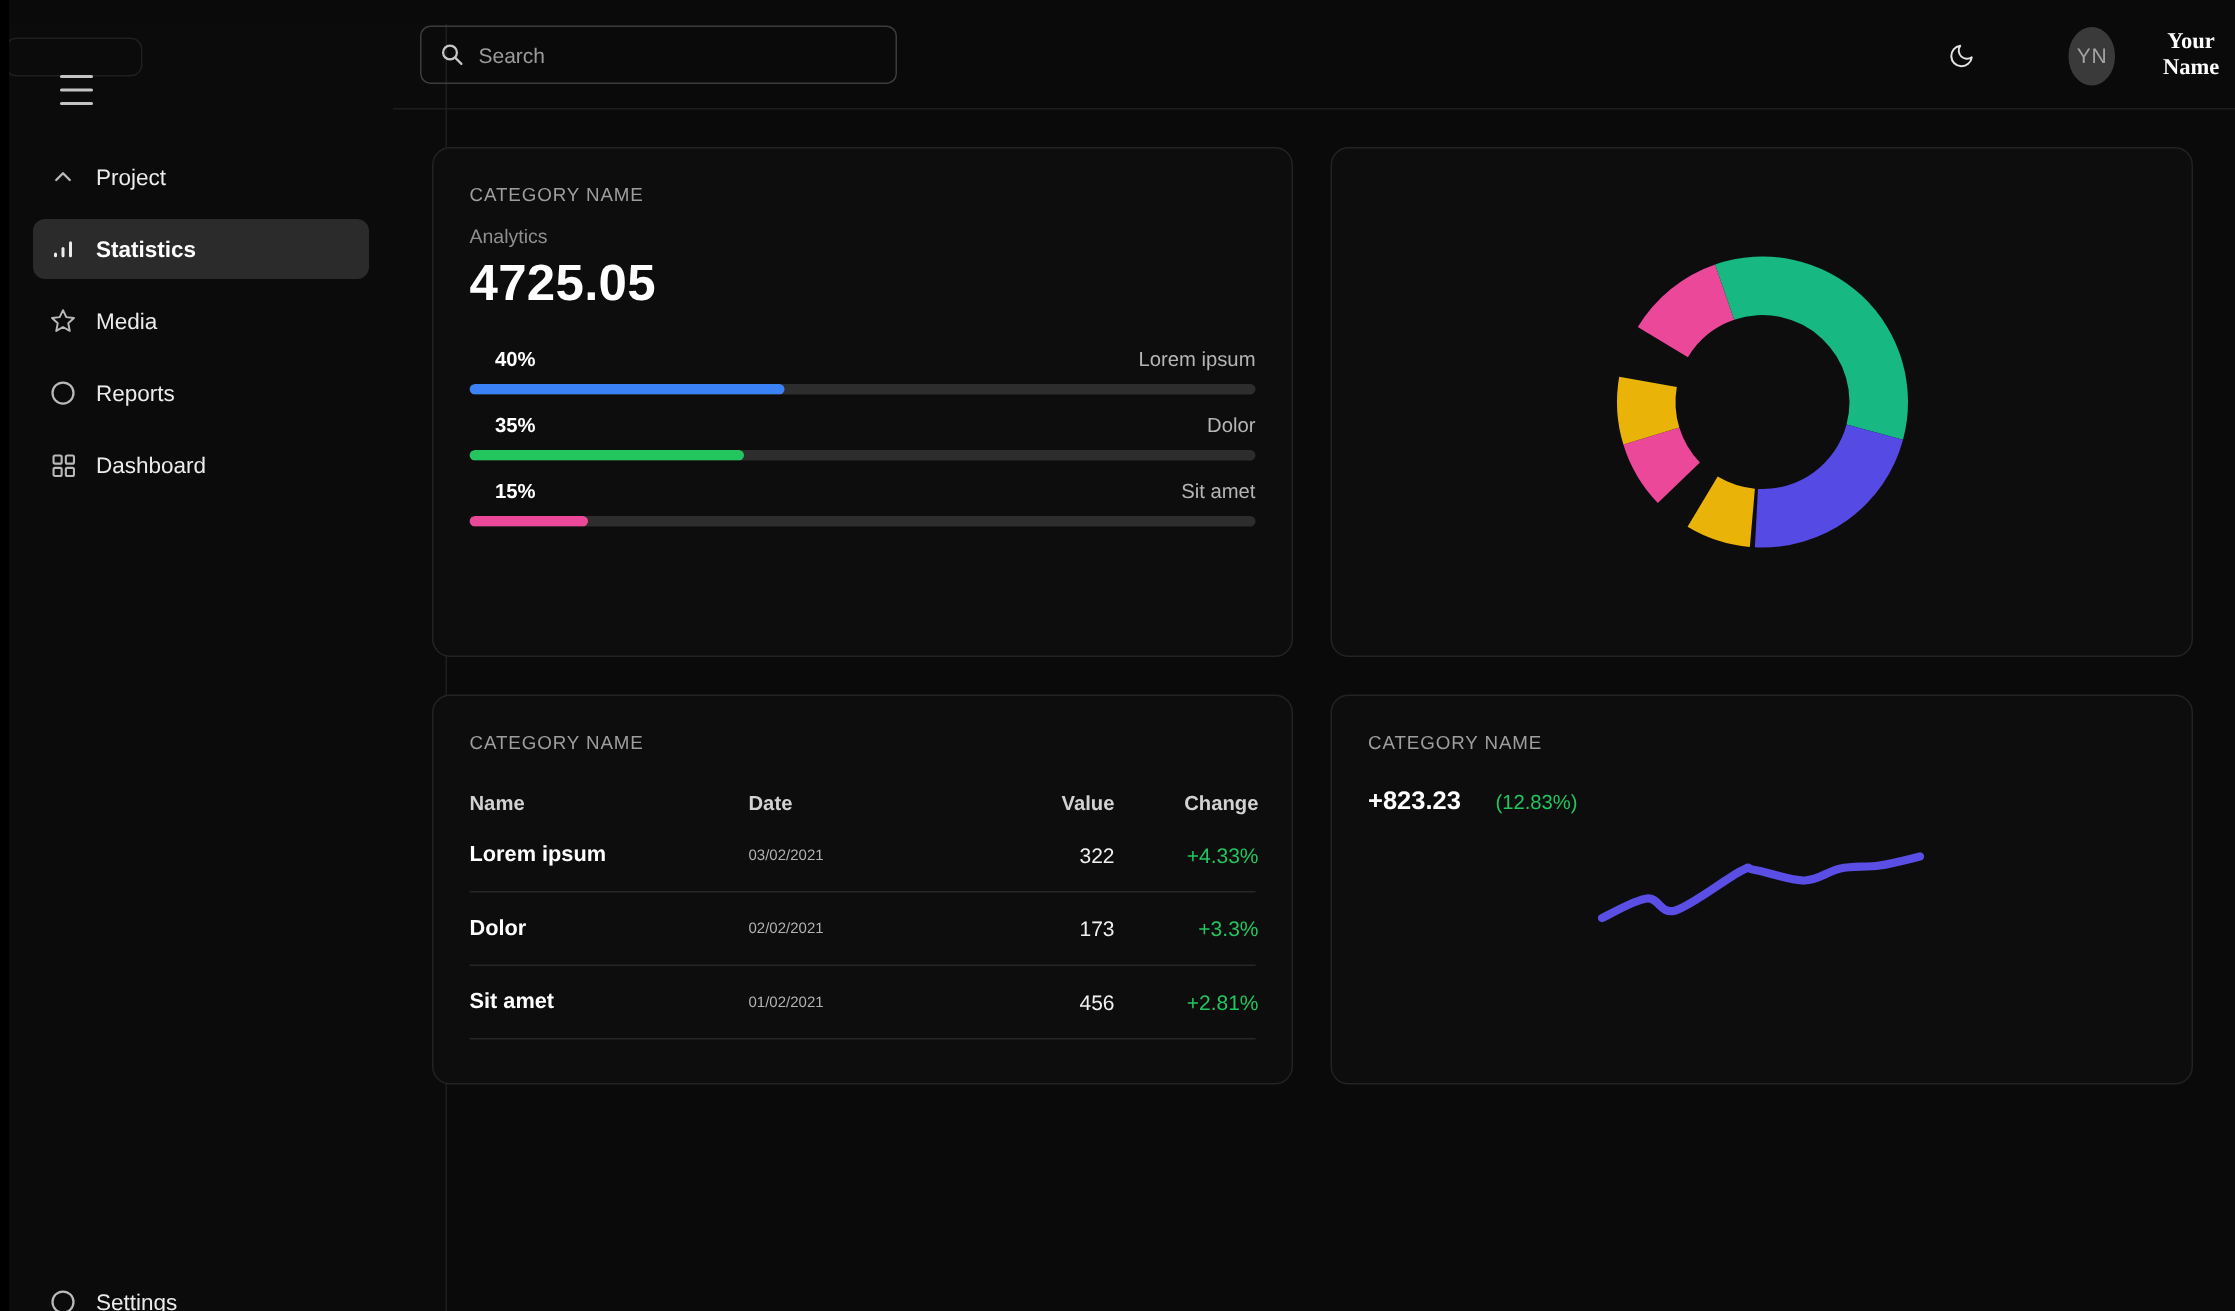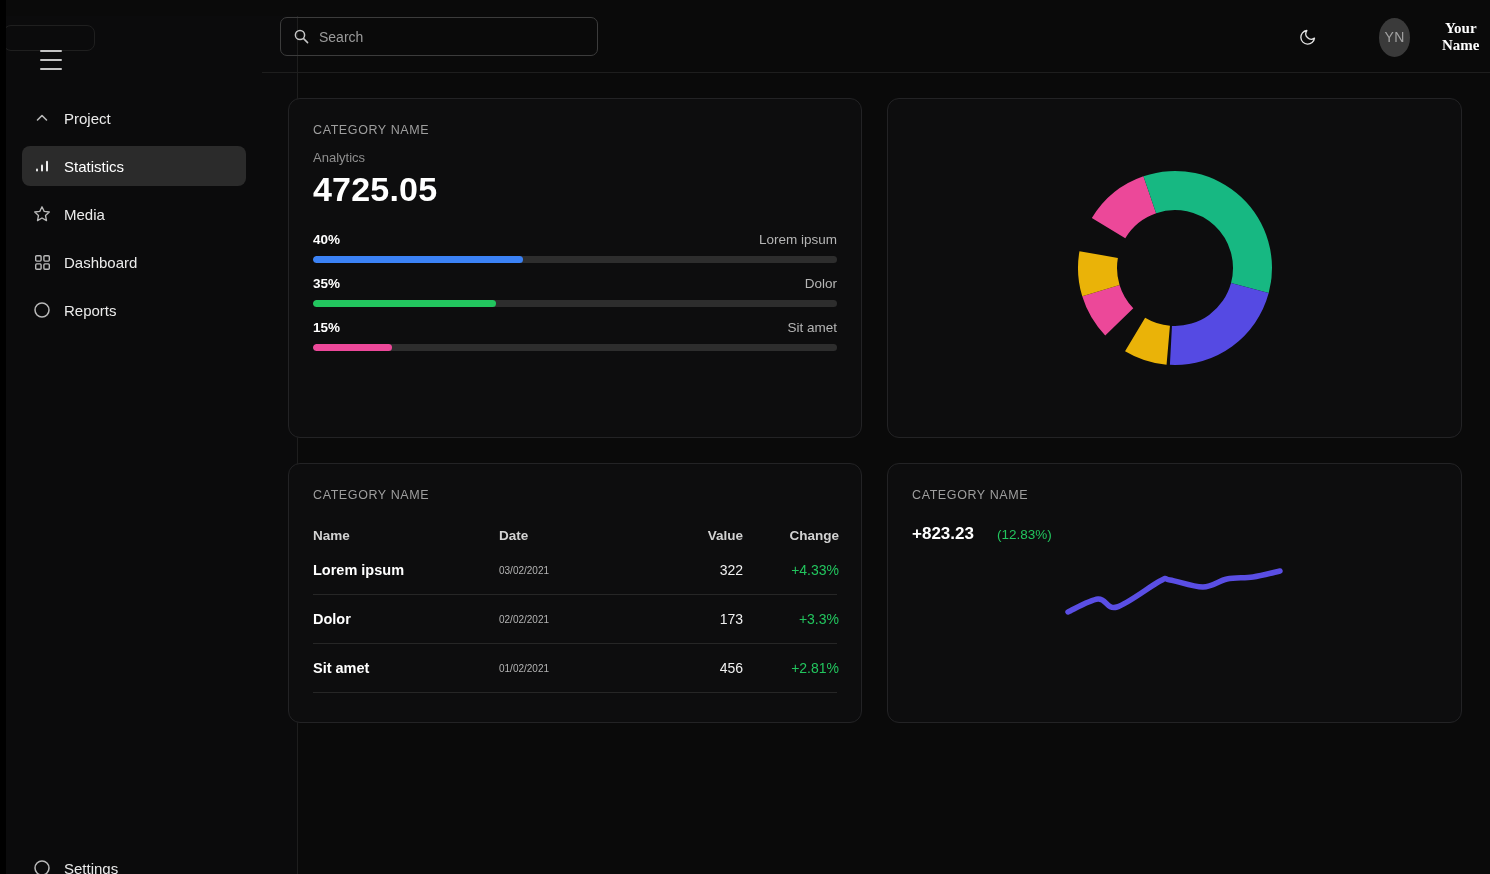--- a/index.html
+++ b/index.html
@@ -9,21 +9,21 @@
 
   
   .sidebar { position:absolute; left:0; top:16px; width:298px; height:874px; background:#0b0b0c; border-right:1px solid #1e1e1e; }
   .edge-strip { position:absolute; left:0; top:0; width:6px; height:874px; background:#000; }
   .logo-ghost { position:absolute; left:3px; top:9px; width:92px; height:26px; border:1px solid #1f1f1f; border-radius:8px; }
   .hamburger { position:absolute; left:40px; top:34px; width:22px; height:20px; background:none; border:none; cursor:pointer; display:flex; flex-direction:column; justify-content:space-between; }
   .hamburger span { display:block; width:22px; height:2.4px; background:#c4c4c4; border-radius:1px; }
   .nav { position:absolute; left:0; top:82px; width:262px; display:flex; flex-direction:column; gap:8px; }
   .nav-item { display:flex; align-items:center; gap:13px; height:40px; margin:0 16px 0 22px; padding:0 11px; border-radius:8px; cursor:pointer; }
   .nav-item.active { background:#2b2b2b; }
-  .nav-item.active .nav-label { font-weight:normal; color:#ffffff; }
+  .nav-item.active .nav-label { font-weight:bold; color:#ffffff; }
   .nav-item.active .nav-icon { color:#ececec; }
   .nav-icon { width:18px; height:18px; display:flex; align-items:center; justify-content:center; color:#b9b9b9; }
   .nav-label { font-size:15px; color:#ebebeb; }
   .nav-footer { position:absolute; left:0; bottom:0; width:262px; padding-bottom:0; }
   .nav-footer .nav-item { margin-bottom:0; height:44px; }
 
   
   .topbar { position:absolute; left:262px; top:0; width:1228px; height:73px; border-bottom:1px solid #1e1e1e; }
   .search-box { position:absolute; left:18px; top:17px; width:318px; height:39px; border:1px solid #3c3c3c; border-radius:7px; display:flex; align-items:center; padding:0 12px; gap:9px; }
   .search-box svg { color:#c6c6c6; flex:0 0 auto; }
@@ -41,21 +41,21 @@
   .card-table   { left:288px; top:463px; width:574px; height:260px; }
   .card-line    { left:887px; top:463px; width:575px; height:260px; }
   .card-label { font-size:12.5px; color:#9e9e9e; letter-spacing:.6px; }
 
   
   .stats-subtitle { margin-top:13px; font-size:13px; color:#8f8f8f; }
   .stats-value { margin-top:5px; font-size:34px; font-weight:bold; color:#ffffff; letter-spacing:.2px; }
   .bars { margin-top:23px; }
   .bar-row { margin-bottom:13px; }
   .bar-head { display:flex; justify-content:space-between; align-items:baseline; }
-  .bar-pct { font-size:13.5px; font-weight:bold; color:#ffffff; }
+  .bar-pct { font-size:13.5px; font-weight:bold; color:#ffffff;margin-left:17px; }
   .bar-lab { font-size:13.5px; color:#b5b5b5; }
   .bar-track { margin-top:9px; height:7px; border-radius:4px; background:#2d2d2d; overflow:hidden; }
   .bar-fill { height:7px; border-radius:4px; }
 
   
   .tgrid { display:grid; grid-template-columns:186px 142px 102px 96px; align-items:center; }
   .thead { margin-top:22px; height:22px; }
   .thead span { font-size:13.5px; font-weight:bold; color:#d2d2d2; }
   .trow { height:49px; border-bottom:1px solid #262626; }
   .c-name { font-size:14.5px; font-weight:bold; color:#ffffff; }
@@ -105,38 +105,38 @@
         <div class="nav-item">
      <span class="nav-icon">
             <svg width="18" height="18" viewBox="0 0 18 18">
               <path d="M9 1.8 L11.2 6.4 L16.3 7 L12.5 10.5 L13.5 15.6 L9 13 L4.5 15.6 L5.5 10.5 L1.7 7 L6.8 6.4 Z" fill="none" stroke="currentColor" stroke-width="1.3" stroke-linejoin="round"></path>
             </svg>
           </span>
      <span class="nav-label">Media</span>
    </div>
         <div class="nav-item">
      <span class="nav-icon">
+            <svg width="18" height="18" viewBox="0 0 18 18">
+              <circle cx="9" cy="9" r="7" fill="none" stroke="currentColor" stroke-width="1.5"></circle>
+            </svg>
+          </span>
+     <span class="nav-label">Reports</span>
+   </div>
+        <div class="nav-item">
+     <span class="nav-icon">
             <svg width="17" height="17" viewBox="0 0 17 17">
               <g fill="none" stroke="currentColor" stroke-width="1.4">
                 <rect x="1.7" y="1.7" width="5.4" height="5.4" rx="1"></rect>
                 <rect x="9.9" y="1.7" width="5.4" height="5.4" rx="1"></rect>
                 <rect x="1.7" y="9.9" width="5.4" height="5.4" rx="1"></rect>
                 <rect x="9.9" y="9.9" width="5.4" height="5.4" rx="1"></rect>
               </g>
             </svg>
           </span>
      <span class="nav-label">Dashboard</span>
-   </div>
-        <div class="nav-item">
-     <span class="nav-icon">
-            <svg width="18" height="18" viewBox="0 0 18 18">
-              <circle cx="9" cy="9" r="7" fill="none" stroke="currentColor" stroke-width="1.5"></circle>
-            </svg>
-          </span>
-     <span class="nav-label">Reports</span>
    </div>
       </nav>
     <div class="nav-footer" id="nav-footer">
         <div class="nav-item">
      <span class="nav-icon">
             <svg width="18" height="18" viewBox="0 0 18 18">
               <circle cx="9" cy="9" r="7" fill="none" stroke="currentColor" stroke-width="1.5"></circle>
             </svg>
           </span>
      <span class="nav-label">Settings</span>

